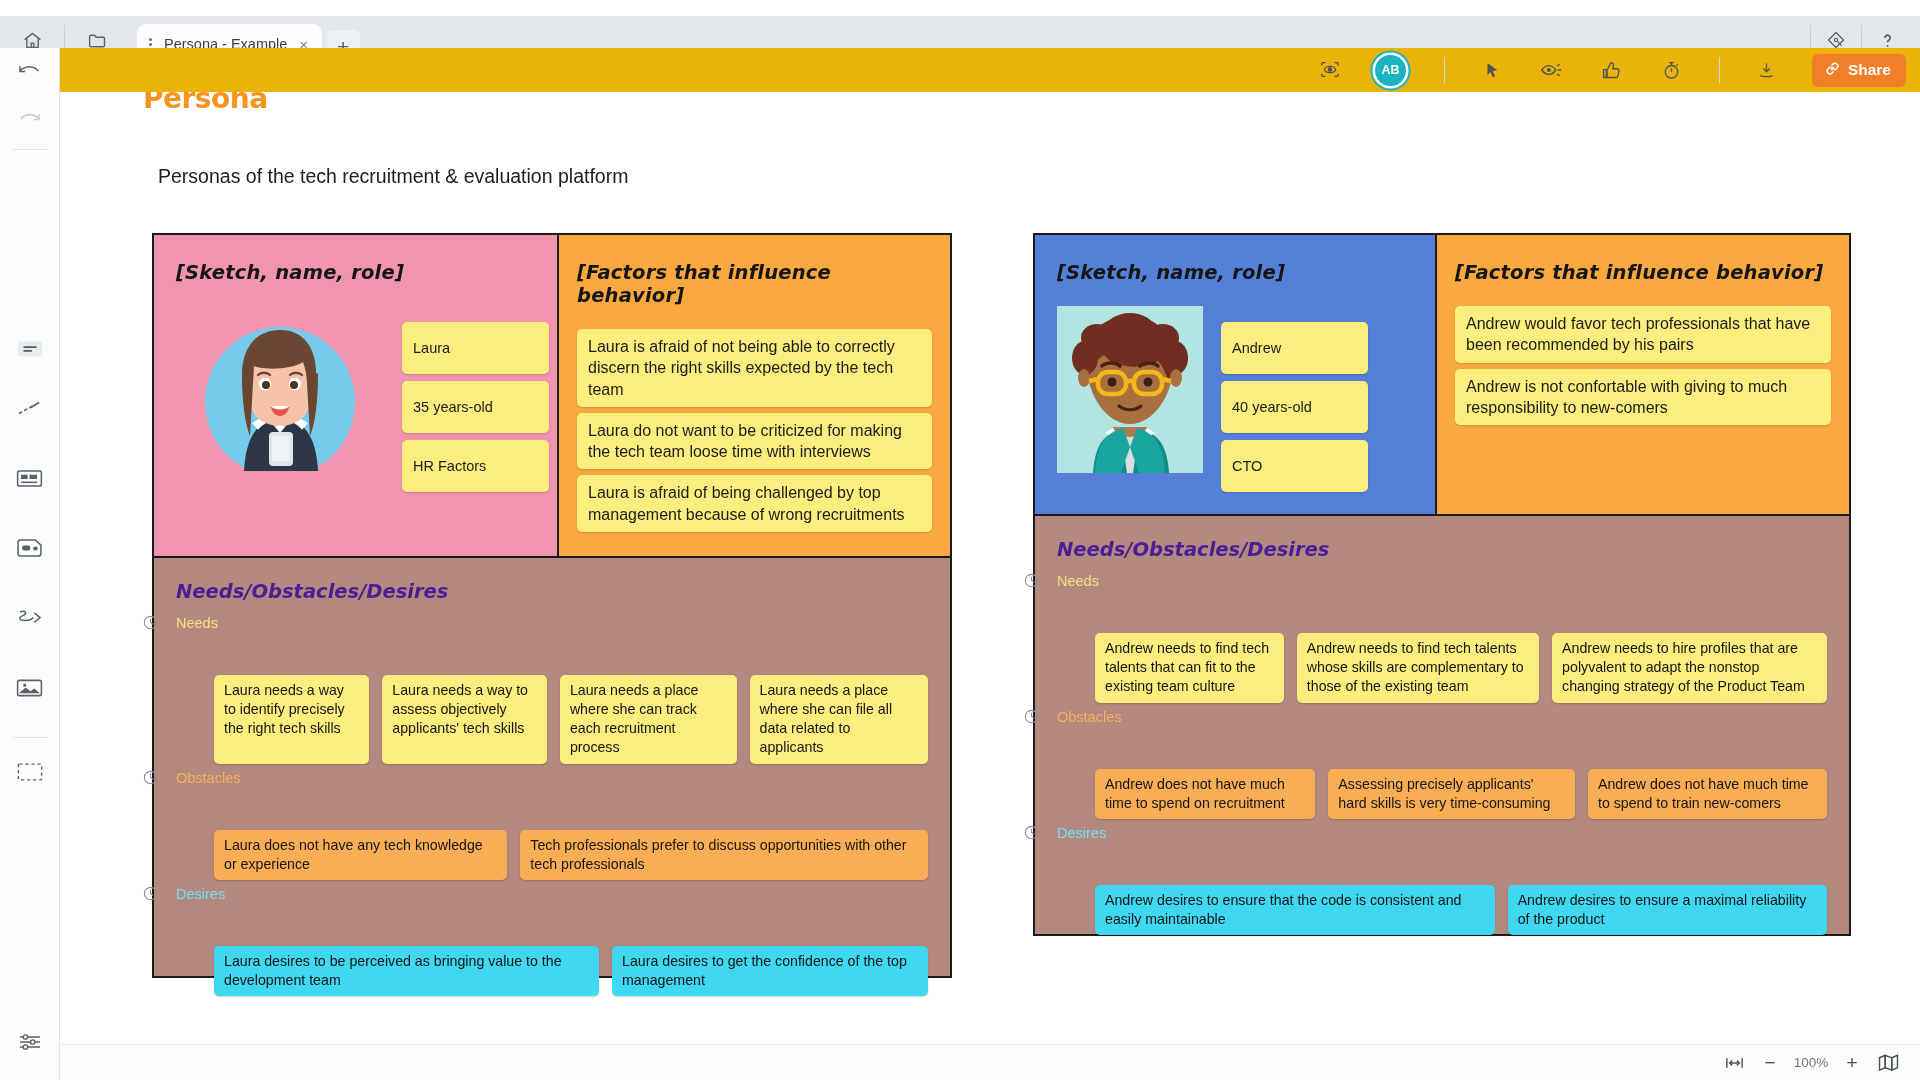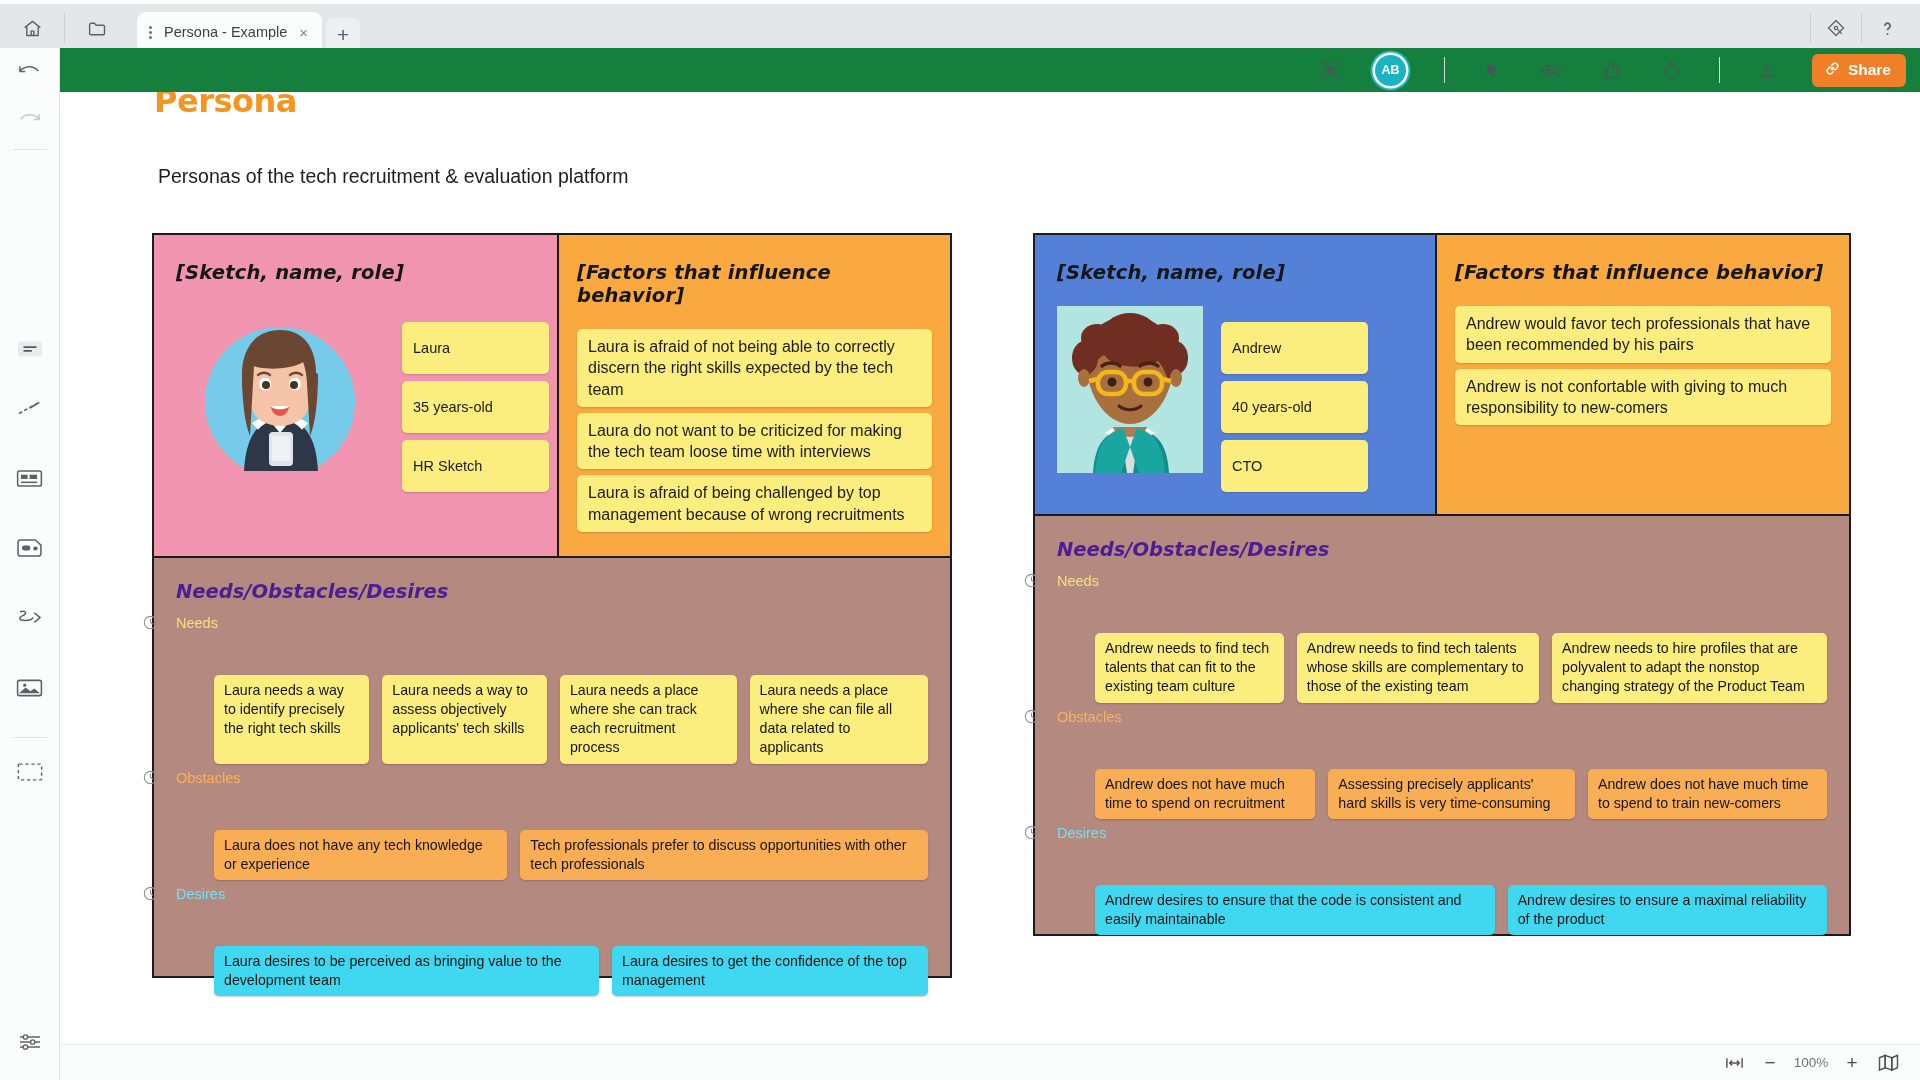--- a/index.html
+++ b/index.html
@@ -4,21 +4,21 @@
 <style>
   * { box-sizing: border-box; margin: 0; padding: 0; }
   html, body {
     width: 1920px; height: 1080px;
     font-family: "Liberation Sans", sans-serif;
     background: #ffffff; overflow: hidden;
   }
 
   
   .topbar {
-    position: absolute; top: 4px; left: 0; width: 1920px; height: 48px;
+    position: absolute; top: 16px; left: 0; width: 1920px; height: 48px;
     background: #e3e7ea; display: flex; align-items: flex-end;
   }
   .tb-icon-btn {
     width: 64px; height: 48px; display: flex; align-items: center;
     justify-content: center; color: #5a6168;
   }
   .tb-sep-v { width: 1px; height: 30px; background: #c9ced3; align-self: center; }
   .tab {
     height: 40px; min-width: 180px; background: #fbfcfc;
     border-radius: 9px 9px 0 0; display: flex; align-items: center;
@@ -30,21 +30,21 @@
   .tab-close { font-size: 15px; color: #7b8288; padding: 0 4px; line-height: 1; }
   .new-tab { width: 34px; height: 34px; display: flex; align-items: center;
     justify-content: center; font-size: 21px; color: #5a6168; background: #edf0f2;
     border-radius: 6px 6px 0 0; margin-left: 4px; }
   .tb-right { margin-left: auto; display: flex; align-items: center; height: 48px; gap: 2px; padding-right: 10px;}
   .tb-right .tb-icon-btn { width: 46px; height: 48px; }
 
   
   .canvasbar {
     position: absolute; top: 48px; left: 60px; right: 0; height: 44px;
-    background: #15803d; display: flex; align-items: center;
+    background: #eab308; display: flex; align-items: center;
     justify-content: flex-end; gap: 18px; padding-right: 14px;
   }
   .cb-btn { width: 42px; height: 42px; display: flex; align-items: center;
     justify-content: center; color: #4c5257; }
   .cb-sep { width: 1px; height: 26px; background: #d4d9dd; margin: 0 8px; }
   .avatar {
     width: 31px; height: 31px; border-radius: 50%; background: #1ab3c2;
     color: #fff; font-size: 12.5px; font-weight: bold; display: flex;
     align-items: center; justify-content: center;
     box-shadow: 0 0 0 2.5px #fff, 0 0 0 4.5px #1ab3c2;
@@ -66,22 +66,22 @@
   .sb-btn { width: 46px; height: 48px; display: flex; align-items: center;
     justify-content: center; color: #5c6167; }
   .sb-div { width: 34px; height: 1px; background: #dfe3e6; margin: 5px 0; }
 
   
   .canvas {
     position: absolute; top: 92px; left: 60px; right: 0; bottom: 36px;
     background: #ffffff; overflow: hidden;
   }
   .page-title {
-    position: absolute; left: 94px; top: -10px;
-    font-size: 32px; font-weight: bold; color: #f7941e;
+    position: absolute; left: 83px; top: -10px;
+    font-size: 28px; font-weight: bold; color: #f7941e;
     font-family: "DejaVu Sans", sans-serif; letter-spacing: -0.5px;
   }
   .subtitle {
     position: absolute; left: 98px; top: 73px;
     font-size: 19.5px; color: #1d1d1d;
   }
 
   
   .board { position: absolute; top: 141px; }
   .board-a { left: 92px; width: 800px; }
@@ -364,21 +364,21 @@
               <circle cx="90" cy="79" r="4" fill="#4a3223"></circle>
                 <circle cx="118" cy="79" r="4" fill="#4a3223"></circle>
               <path d="M82 69c3-3 9-3 12 0M114 69c3-3 9-3 12 0" stroke="#6b4632" stroke-width="2.4" fill="none" stroke-linecap="round"></path>
               <path d="M95 100c6 5 12 5 18 0 0 6-5 10-9 10s-9-4-9-10z" fill="#e8534f"></path>
               <path d="M95 100h18c-1 2-3 3-9 3s-8-1-9-3z" fill="#fff"></path>
             </svg>
           </div>
           <div class="id-notes">
             <div class="id-note">Laura</div>
             <div class="id-note">35 years-old</div>
-            <div class="id-note">HR Sketch</div>
+            <div class="id-note">HR Factors</div>
           </div>
         </div>
       </div>
 
       <div class="factors-pane">
         <div class="pane-head">[Factors that influence behavior]</div>
         <div class="factor-note">Laura is afraid of not being able to correctly discern the right skills expected by the tech team</div>
         <div class="factor-note">Laura do not want to be criticized for making the tech team loose time with interviews</div>
         <div class="factor-note">Laura is afraid of being challenged by top management because of wrong recruitments</div>
       </div>

